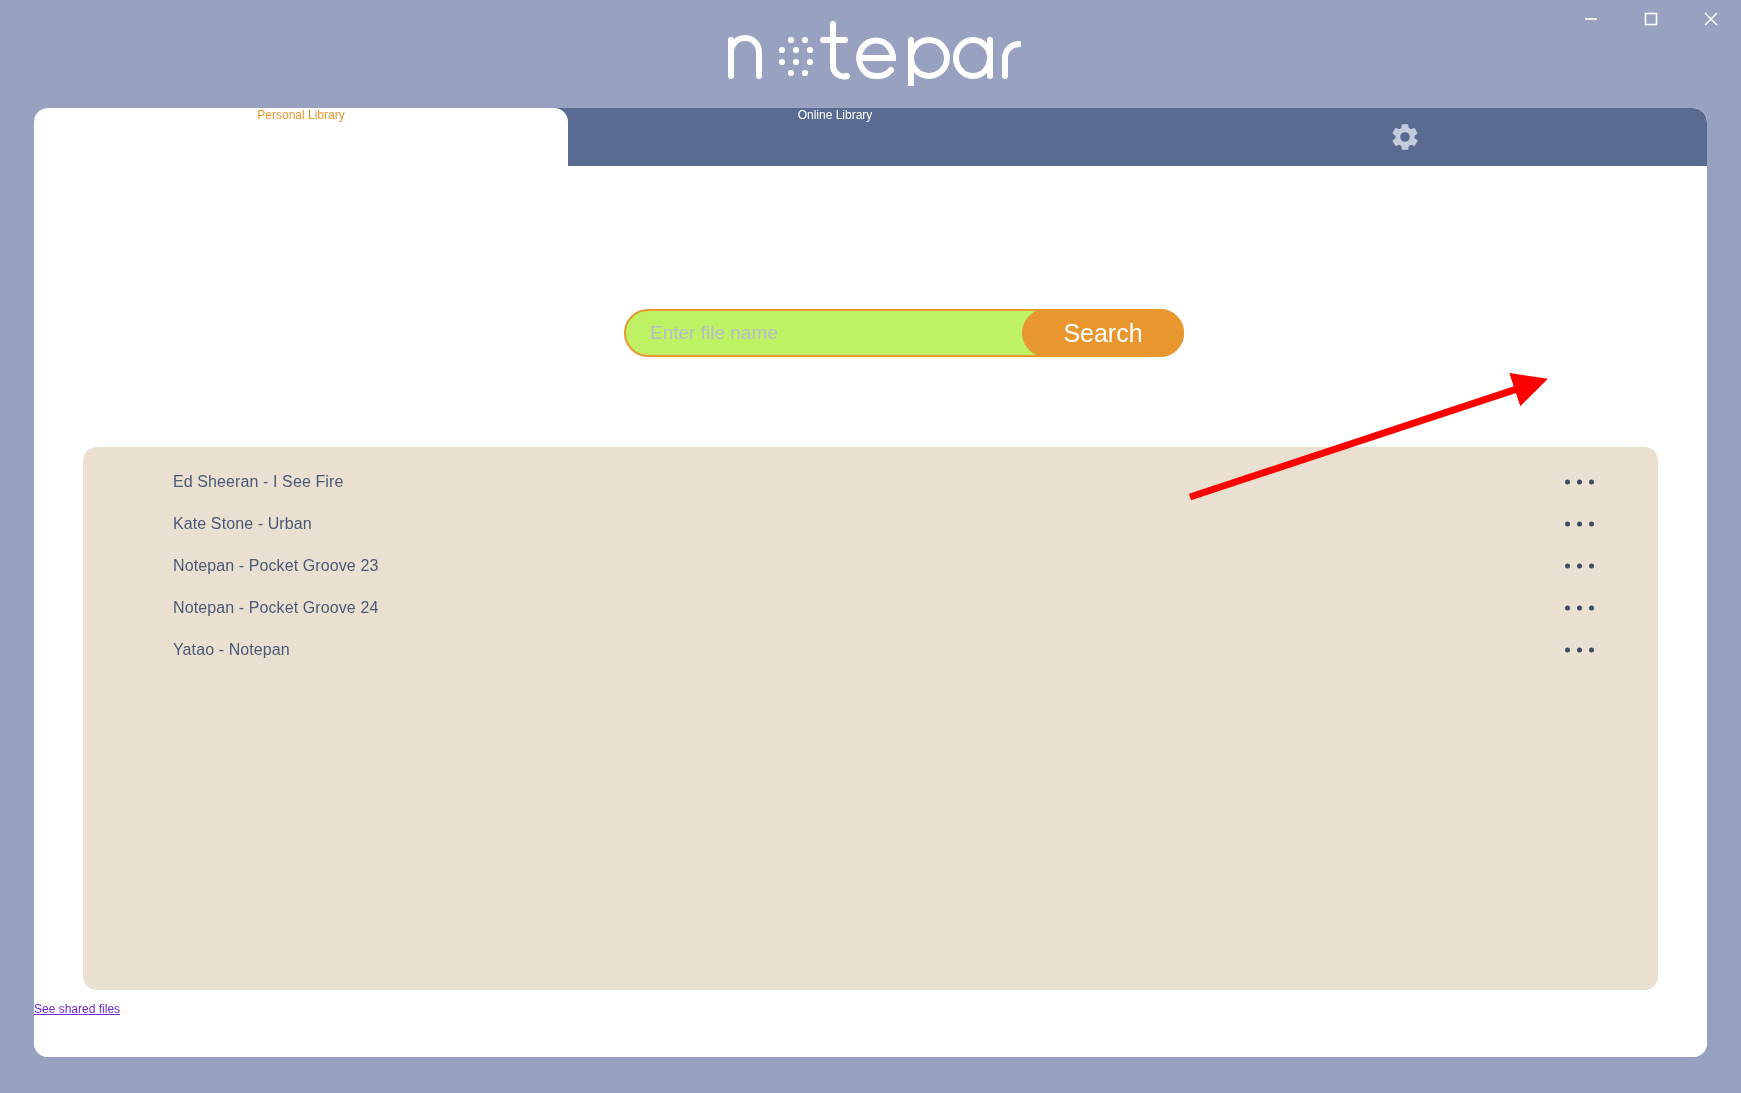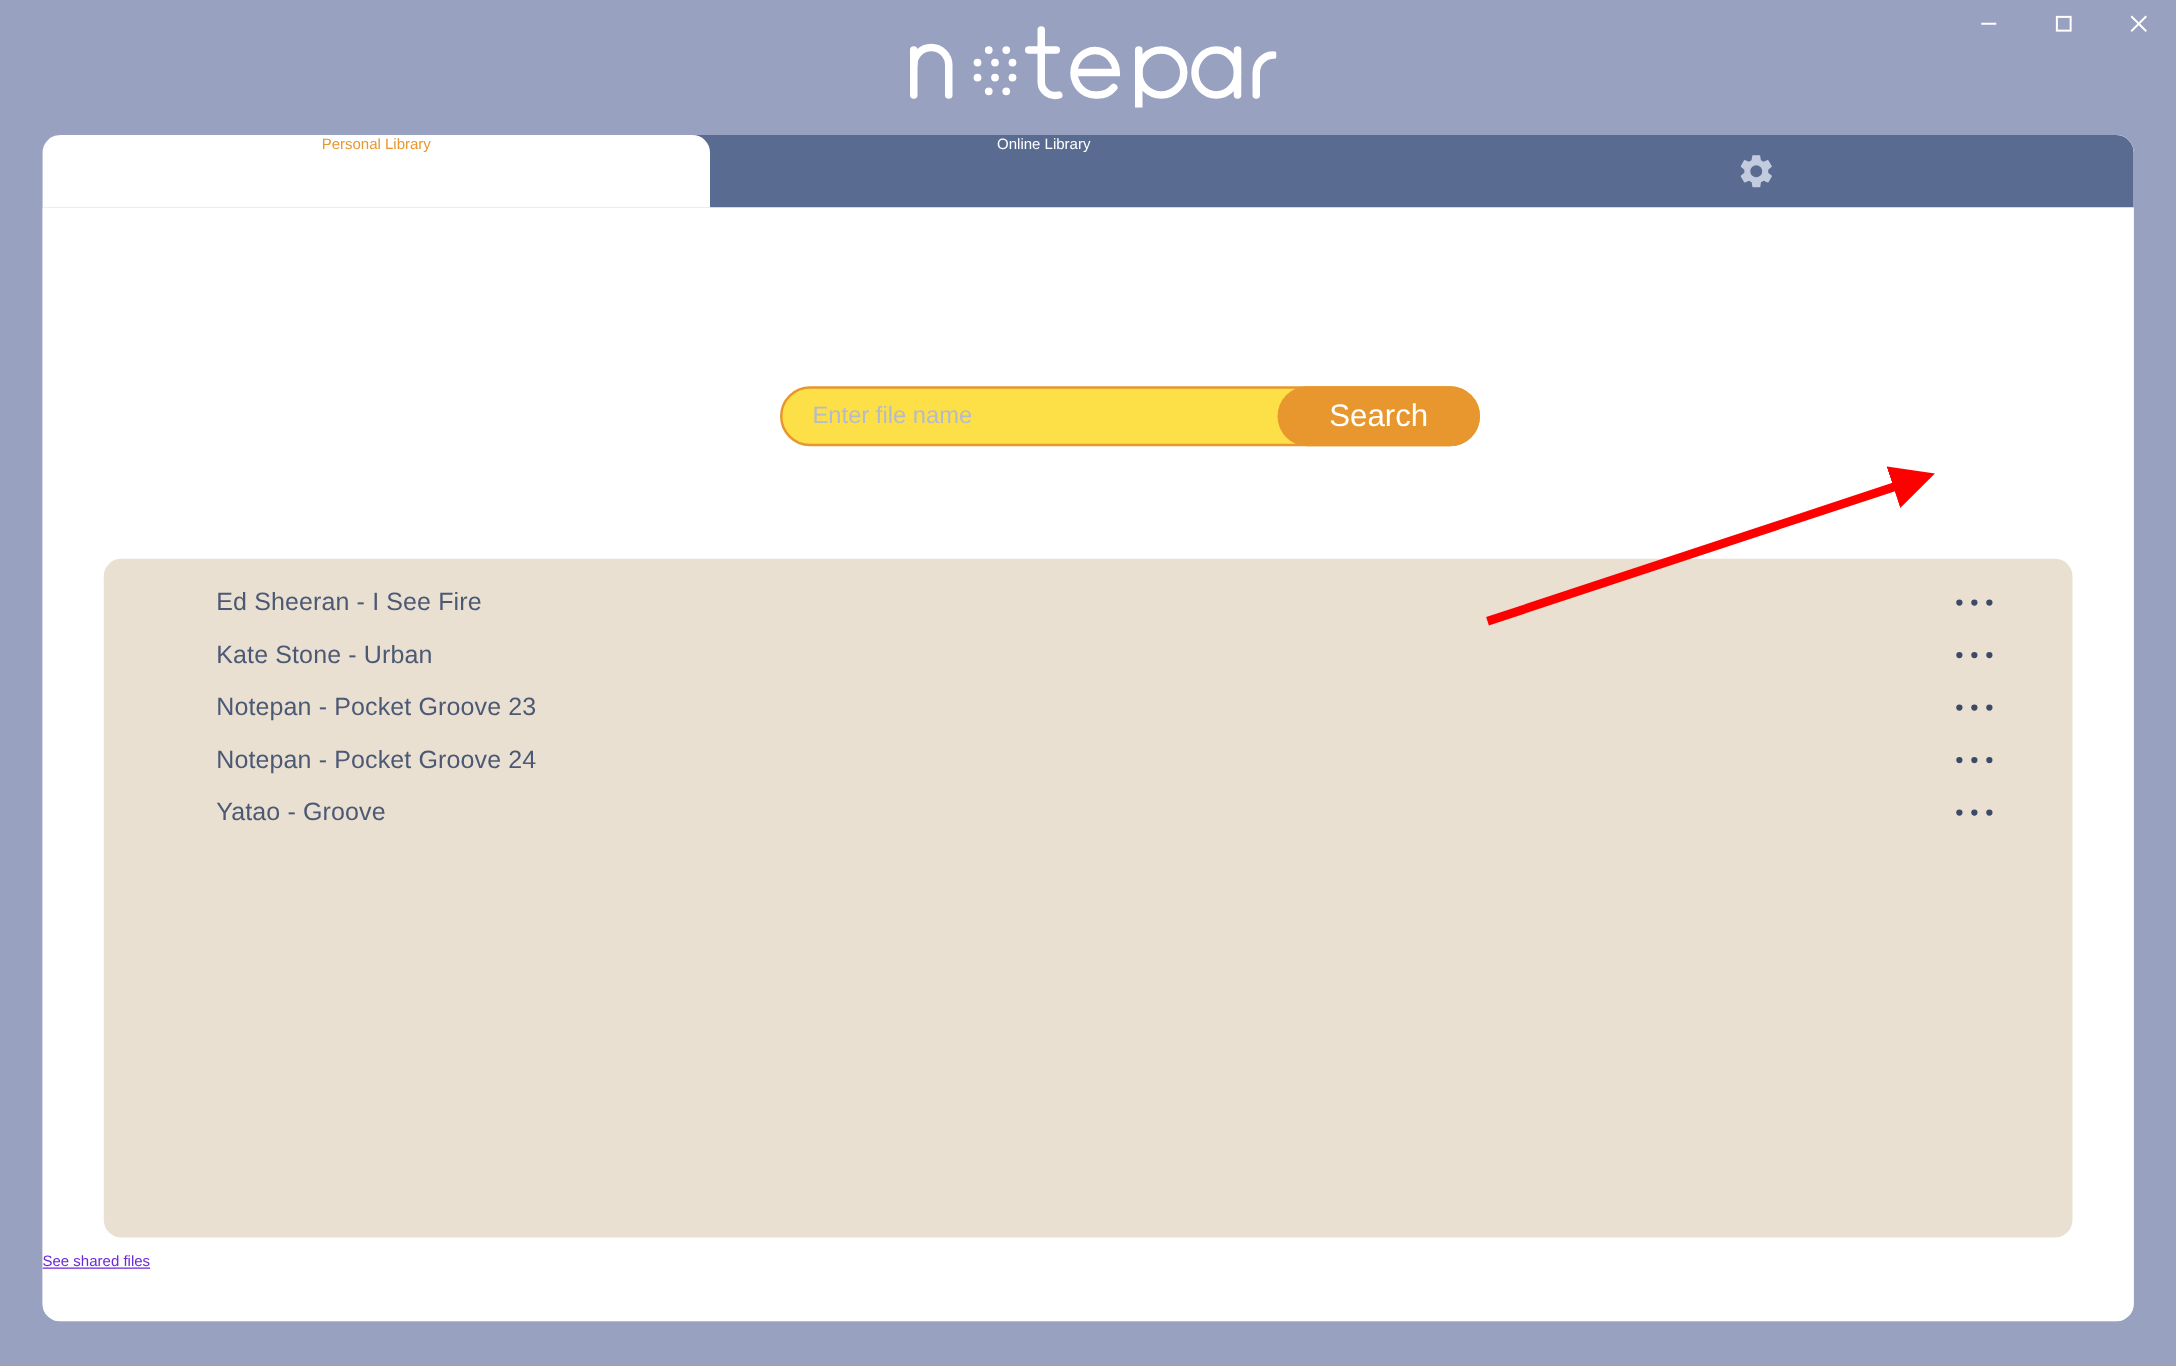--- a/index.html
+++ b/index.html
@@ -121,21 +121,21 @@
   #search-wrap {
     position: absolute;
     left: 590px;
     top: 143px;
     width: 560px;
     height: 48px;
     border: 2px solid #e8972e;
     border-radius: 24px;
     display: flex;
     align-items: stretch;
-    background: #fde047;
+    background: #bef264;
     overflow: visible;
   }
 
   #search-input {
     flex: 1;
     border: none;
     outline: none;
     background: transparent;
     font-family: "Liberation Sans", sans-serif;
     font-size: 19px;
@@ -196,21 +196,21 @@
   .file-row {
     position: relative;
     height: 42px;
     display: flex;
     align-items: center;
     padding: 0 0 0 90px;
     cursor: pointer;
   }
 
   .file-name {
-    font-size: 20px;
+    font-size: 16px;
     color: #4c5975;
     letter-spacing: 0.1px;
   }
 
   .row-menu {
     position: absolute;
     right: 62px;
     top: 50%;
     transform: translateY(-50%);
     display: flex;
@@ -378,21 +378,21 @@
         <span class="file-name">Notepan - Pocket Groove 24</span>
         <span class="row-menu">
             <i></i>
             <i></i>
             <i></i>
           </span>
       </div>
 
 
       <div class="file-row">
-        <span class="file-name">Yatao - Groove</span>
+        <span class="file-name">Yatao - Notepan</span>
         <span class="row-menu">
             <i></i>
             <i></i>
             <i></i>
           </span>
       </div>
 
     </div>
 
     <div id="shared-link-wrap">

